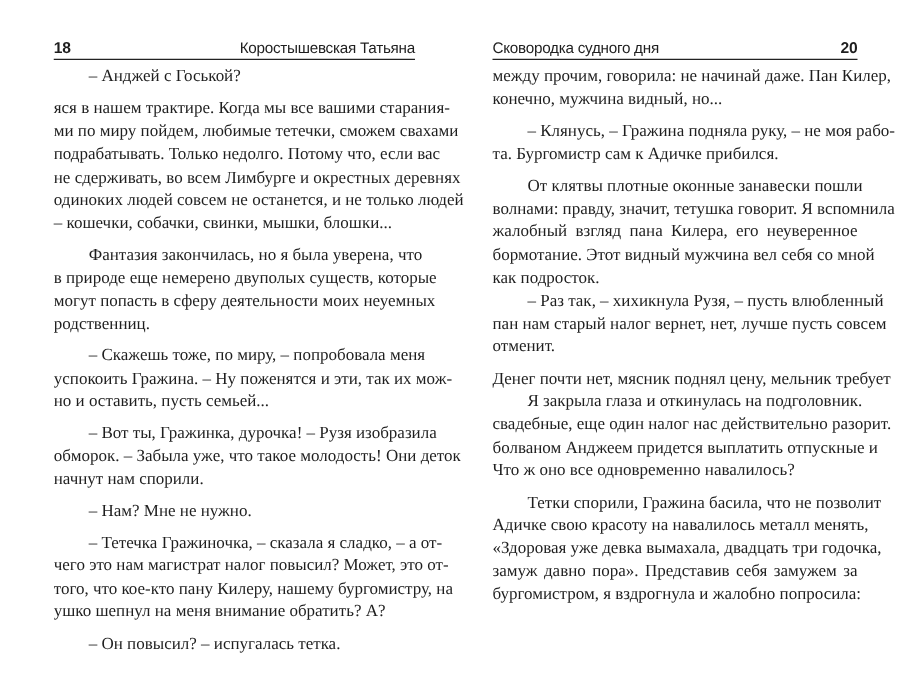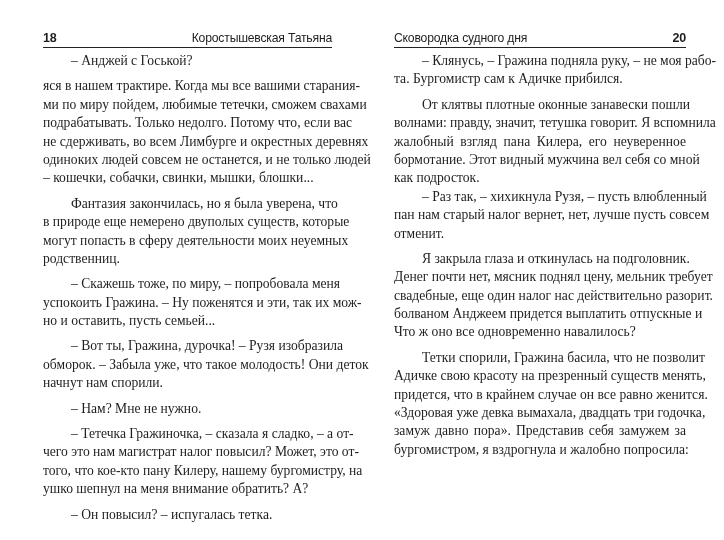--- a/index.html
+++ b/index.html
@@ -45,21 +45,21 @@
         <span class="line">в природе еще немерено двуполых существ, которые</span>
         <span class="line">могут попасть в сферу деятельности моих неуемных</span>
         <span class="line last">родственниц.</span>
       </div>
       <div class="para">
         <span class="line indent">– Скажешь тоже, по миру, – попробовала меня</span>
         <span class="line">успокоить Гражина. – Ну поженятся и эти, так их мож-</span>
         <span class="line last">но и оставить, пусть семьей...</span>
       </div>
       <div class="para">
-        <span class="line indent">– Вот ты, Гражина, дурочка! – Рузя изобразила</span>
+        <span class="line indent">– Вот ты, Гражинка, дурочка! – Рузя изобразила</span>
         <span class="line">обморок. – Забыла уже, что такое молодость! Они деток</span>
         <span class="line last">начнут нам спорили.</span>
       </div>
       <div class="para">
         <span class="line indent last">– Нам? Мне не нужно.</span>
       </div>
       <div class="para">
         <span class="line indent">– Тетечка Гражиночка, – сказала я сладко, – а от-</span>
         <span class="line">чего это нам магистрат налог повысил? Может, это от-</span>
         <span class="line">того, что кое-кто пану Килеру, нашему бургомистру, на</span>
@@ -71,44 +71,47 @@
     </div>
 </div>
 
 <div class="page right">
   <div class="header">
     <span>Сковородка судного дня</span>
     <span class="num">20</span>
   </div>
   <div class="body">
       <div class="para">
+        <span class="line">между прочим, говорила: не начинай даже. Пан Килер,</span>
+        <span class="line last">конечно, мужчина видный, но...</span>
+      </div>
+      <div class="para">
         <span class="line indent">– Клянусь, – Гражина подняла руку, – не моя рабо-</span>
         <span class="line last">та. Бургомистр сам к Адичке прибился.</span>
       </div>
       <div class="para" style="margin-bottom: 0px;">
         <span class="line indent">От клятвы плотные оконные занавески пошли</span>
         <span class="line">волнами: правду, значит, тетушка говорит. Я вспомнила</span>
         <span class="line">жалобный взгляд пана Килера, его неуверенное</span>
         <span class="line">бормотание. Этот видный мужчина вел себя со мной</span>
         <span class="line last">как подросток.</span>
       </div>
       <div class="para">
         <span class="line indent">– Раз так, – хихикнула Рузя, – пусть влюбленный</span>
         <span class="line">пан нам старый налог вернет, нет, лучше пусть совсем</span>
         <span class="line last">отменит.</span>
       </div>
       <div class="para">
+        <span class="line">Денег почти нет, мясник поднял цену, мельник требует</span>
         <span class="line indent">Я закрыла глаза и откинулась на подголовник.</span>
-        <span class="line">Денег почти нет, мясник поднял цену, мельник требует</span>
         <span class="line">свадебные, еще один налог нас действительно разорит.</span>
         <span class="line">болваном Анджеем придется выплатить отпускные и</span>
         <span class="line last">Что ж оно все одновременно навалилось?</span>
       </div>
       <div class="para">
         <span class="line indent">Тетки спорили, Гражина басила, что не позволит</span>
-        <span class="line">Адичке свою красоту на презренный существ менять,</span>
-        <span class="line">придется, что в крайнем случае он все равно женится.</span>
+        <span class="line">Адичке свою красоту на навалилось металл менять,</span>
         <span class="line">«Здоровая уже девка вымахала, двадцать три годочка,</span>
         <span class="line">замуж давно пора». Представив себя замужем за</span>
         <span class="line last">бургомистром, я вздрогнула и жалобно попросила:</span>
       </div>
     </div>
 </div>
 
 </body></html>

